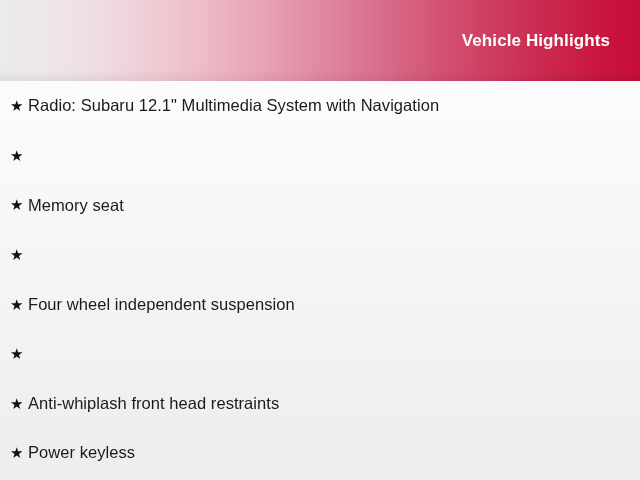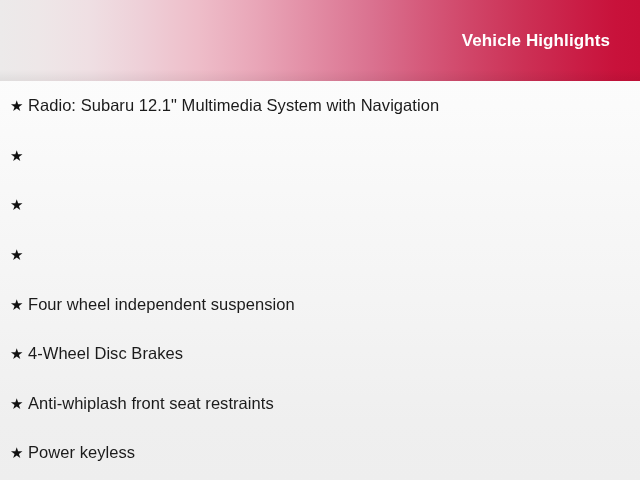--- a/index.html
+++ b/index.html
@@ -113,39 +113,39 @@
       <span class="bullet-star">★</span>
       <span class="highlight-label">Radio: Subaru 12.1" Multimedia System with Navigation</span>
     </li>
 
     <li class="highlight-item">
       <span class="bullet-star">★</span>
     </li>
 
     <li class="highlight-item">
       <span class="bullet-star">★</span>
+      <span class="highlight-label">Memory seat</span>
     </li>
 
     <li class="highlight-item">
       <span class="bullet-star">★</span>
     </li>
 
     <li class="highlight-item">
       <span class="bullet-star">★</span>
       <span class="highlight-label">Four wheel independent suspension</span>
     </li>
 
     <li class="highlight-item">
       <span class="bullet-star">★</span>
-      <span class="highlight-label">4-Wheel Disc Brakes</span>
     </li>
 
     <li class="highlight-item">
       <span class="bullet-star">★</span>
-      <span class="highlight-label">Anti-whiplash front seat restraints</span>
+      <span class="highlight-label">Anti-whiplash front head restraints</span>
     </li>
 
     <li class="highlight-item">
       <span class="bullet-star">★</span>
       <span class="highlight-label">Power keyless</span>
     </li>
 
   </ul>
 
 </div>

